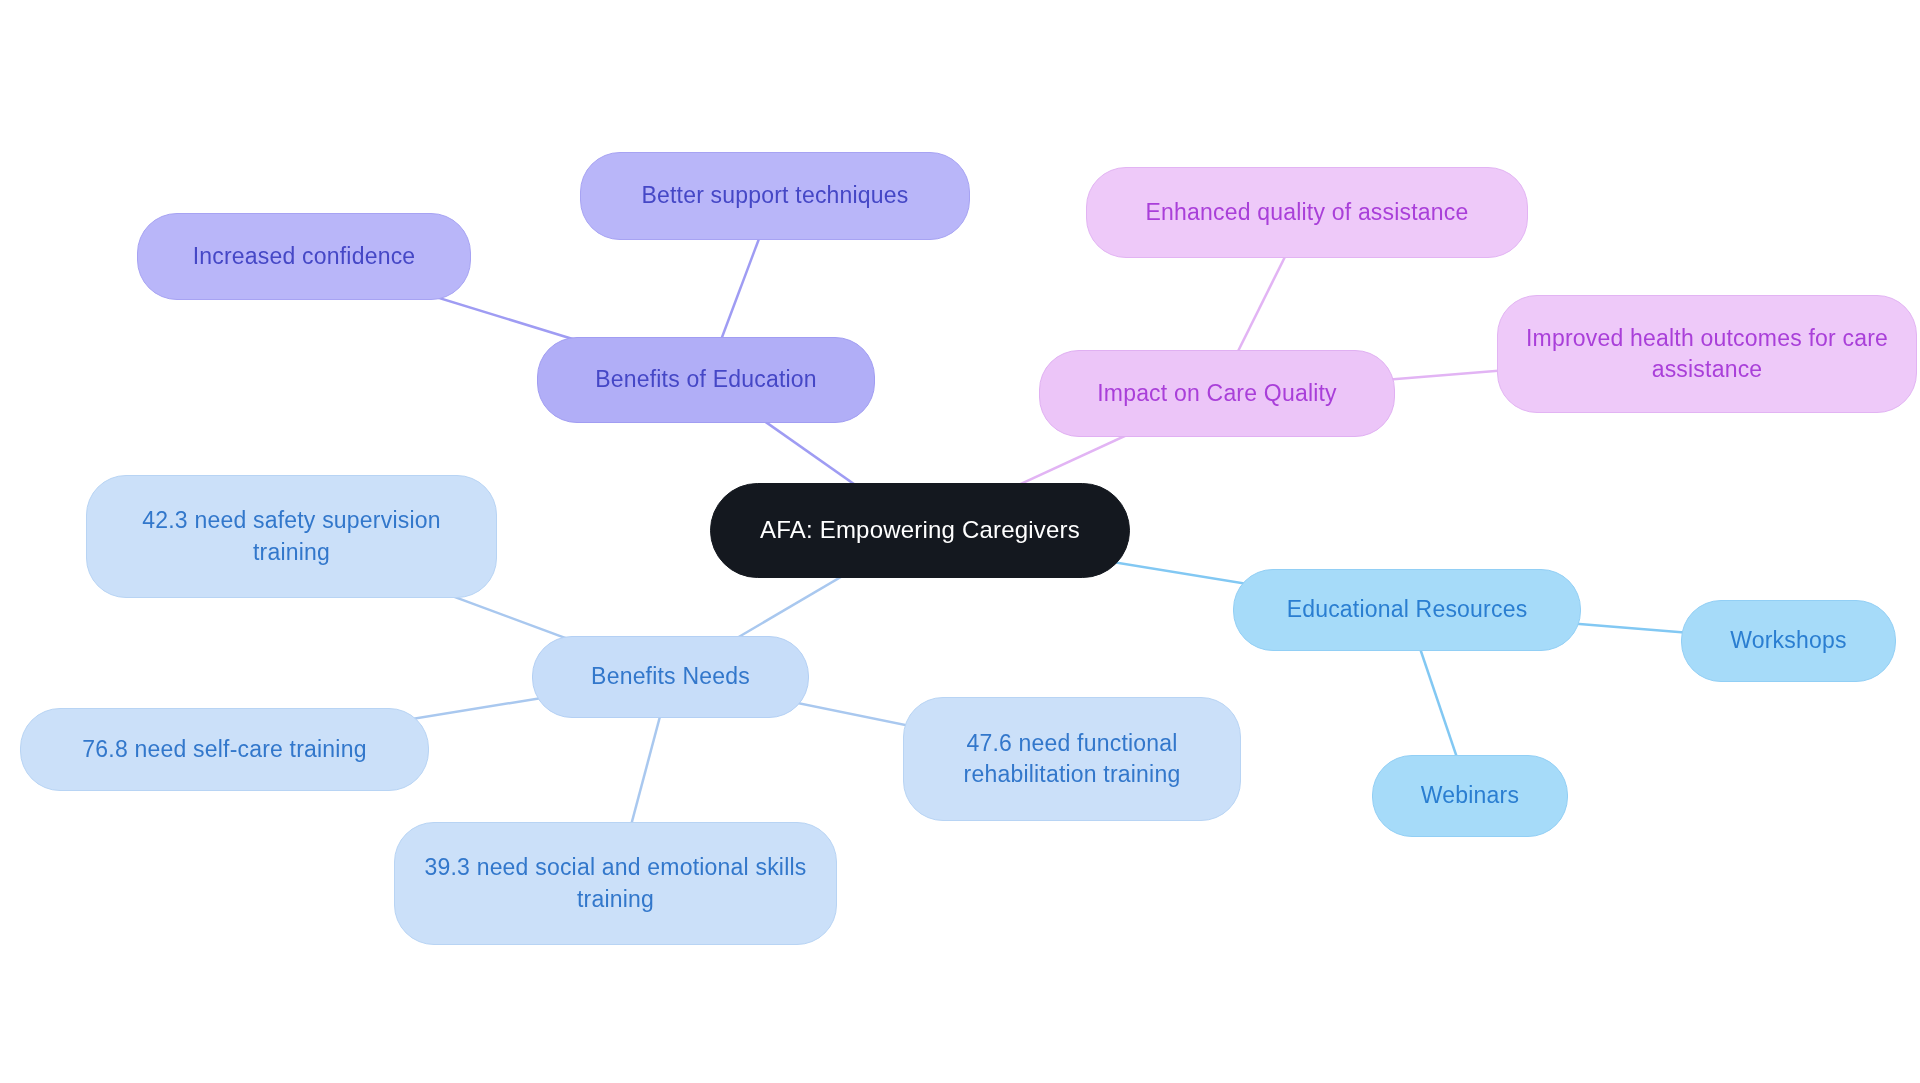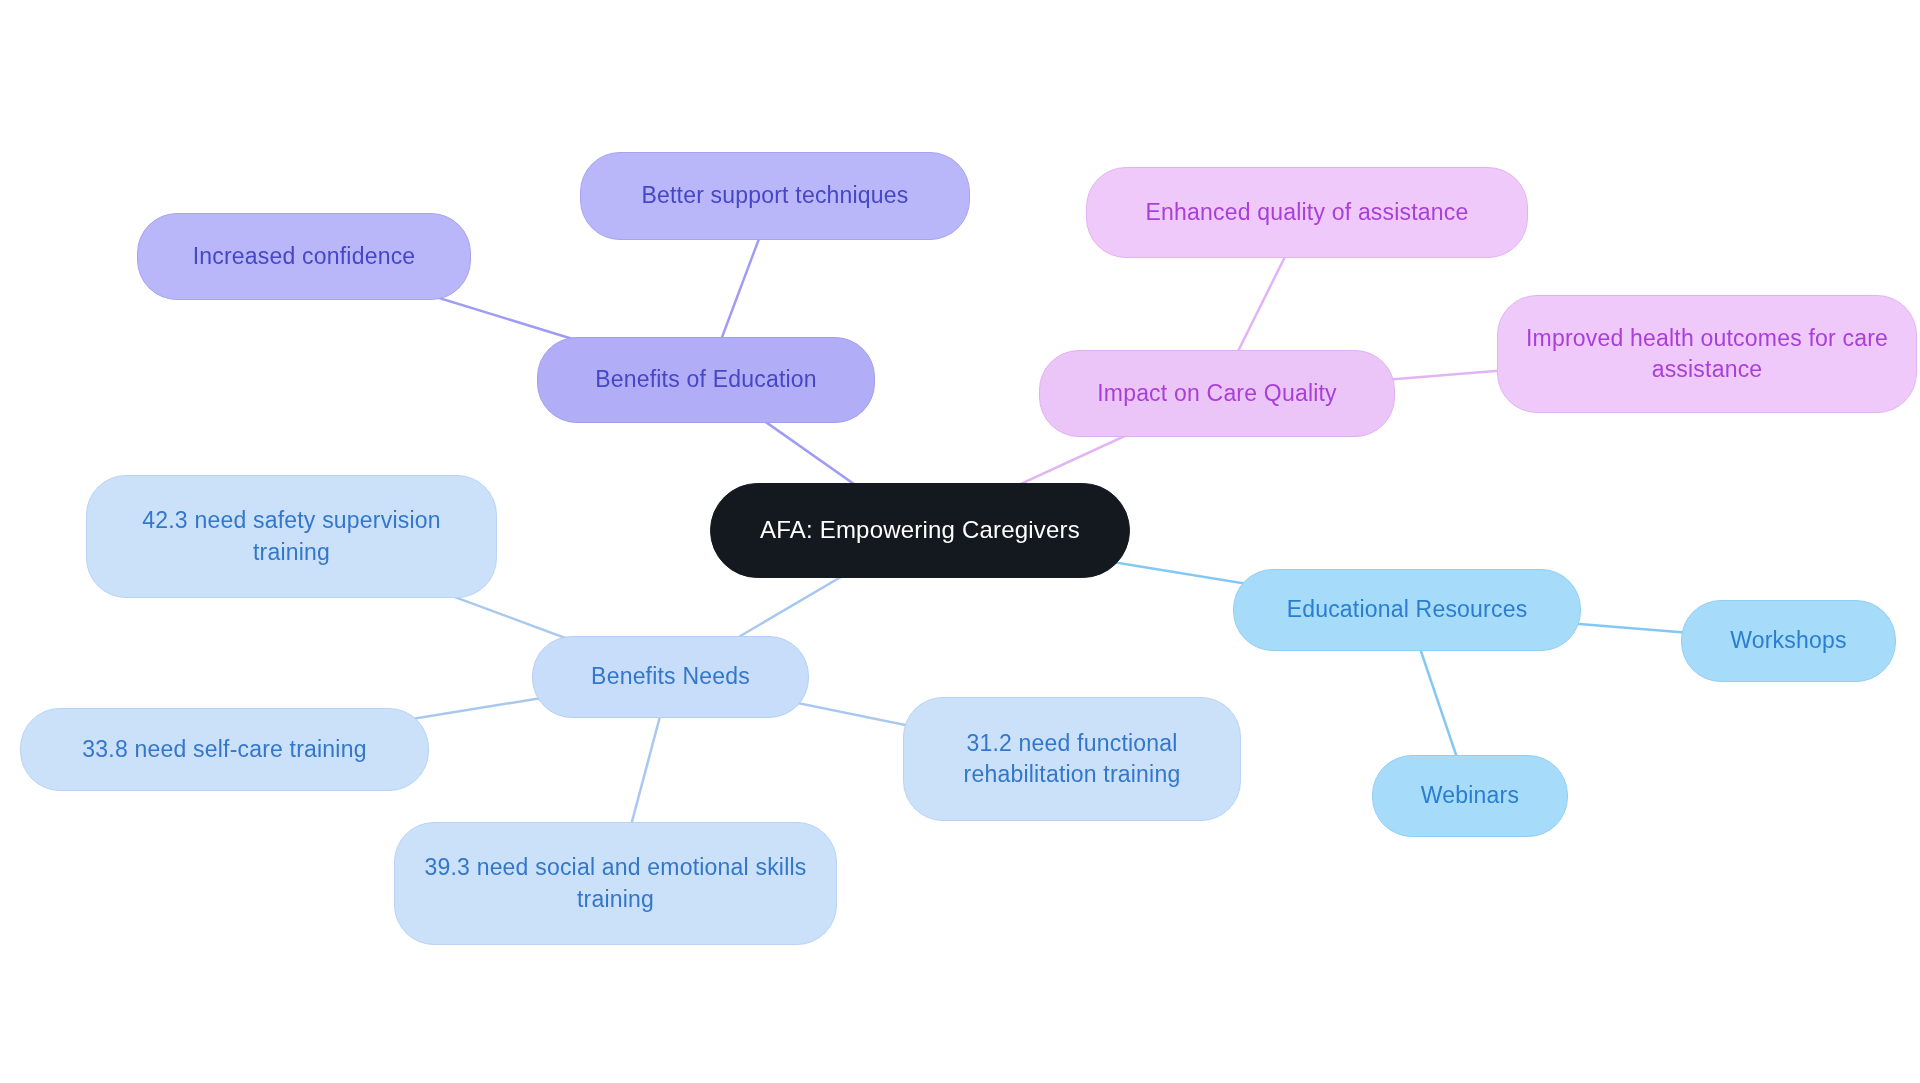--- a/index.html
+++ b/index.html
@@ -69,17 +69,17 @@
       <div class="node" style="left: 137px; top: 213px; width: 334px; height: 87px; background: rgb(185, 182, 249); border: 1.5px solid rgb(167, 163, 243); color: rgb(69, 71, 198);">Increased confidence</div>
       <div class="node" style="left: 580px; top: 152px; width: 390px; height: 88px; background: rgb(185, 182, 249); border: 1.5px solid rgb(167, 163, 243); color: rgb(69, 71, 198);">Better support techniques</div>
       <div class="node" style="left: 1039px; top: 350px; width: 356px; height: 87px; background: rgb(236, 197, 248); border: 1.5px solid rgb(224, 176, 242); color: rgb(169, 63, 217);">Impact on Care Quality</div>
       <div class="node" style="left: 1086px; top: 167px; width: 442px; height: 91px; background: rgb(238, 201, 249); border: 1.5px solid rgb(226, 180, 243); color: rgb(169, 63, 217);">Enhanced quality of assistance</div>
       <div class="node" style="left: 1497px; top: 295px; width: 420px; height: 118px; background: rgb(238, 201, 249); border: 1.5px solid rgb(226, 180, 243); color: rgb(169, 63, 217);">Improved health outcomes for care assistance</div>
       <div class="node" style="left: 1233px; top: 569px; width: 348px; height: 82px; background: rgb(166, 219, 249); border: 1.5px solid rgb(146, 207, 245); color: rgb(42, 126, 209);">Educational Resources</div>
       <div class="node" style="left: 1681px; top: 600px; width: 215px; height: 82px; background: rgb(166, 219, 249); border: 1.5px solid rgb(146, 207, 245); color: rgb(42, 126, 209);">Workshops</div>
       <div class="node" style="left: 1372px; top: 755px; width: 196px; height: 82px; background: rgb(166, 219, 249); border: 1.5px solid rgb(146, 207, 245); color: rgb(42, 126, 209);">Webinars</div>
       <div class="node" style="left: 532px; top: 636px; width: 277px; height: 82px; background: rgb(199, 221, 249); border: 1.5px solid rgb(180, 208, 244); color: rgb(50, 119, 203);">Benefits Needs</div>
       <div class="node" style="left: 86px; top: 475px; width: 411px; height: 123px; background: rgb(203, 224, 249); border: 1.5px solid rgb(184, 212, 244); color: rgb(50, 119, 203); text-align: center;">42.3 need safety supervision training</div>
-      <div class="node" style="left: 20px; top: 708px; width: 409px; height: 83px; background: rgb(203, 224, 249); border: 1.5px solid rgb(184, 212, 244); color: rgb(50, 119, 203);">33.8 need self-care training</div>
+      <div class="node" style="left: 20px; top: 708px; width: 409px; height: 83px; background: rgb(203, 224, 249); border: 1.5px solid rgb(184, 212, 244); color: rgb(50, 119, 203);">76.8 need self-care training</div>
       <div class="node" style="left: 394px; top: 822px; width: 443px; height: 123px; background: rgb(203, 224, 249); border: 1.5px solid rgb(184, 212, 244); color: rgb(50, 119, 203);">39.3 need social and emotional skills training</div>
-      <div class="node" style="left: 903px; top: 697px; width: 338px; height: 124px; background: rgb(203, 224, 249); border: 1.5px solid rgb(184, 212, 244); color: rgb(50, 119, 203);">31.2 need functional rehabilitation training</div>
+      <div class="node" style="left: 903px; top: 697px; width: 338px; height: 124px; background: rgb(203, 224, 249); border: 1.5px solid rgb(184, 212, 244); color: rgb(50, 119, 203);">47.6 need functional rehabilitation training</div>
     </div>
 </div>
 
 </body></html>

